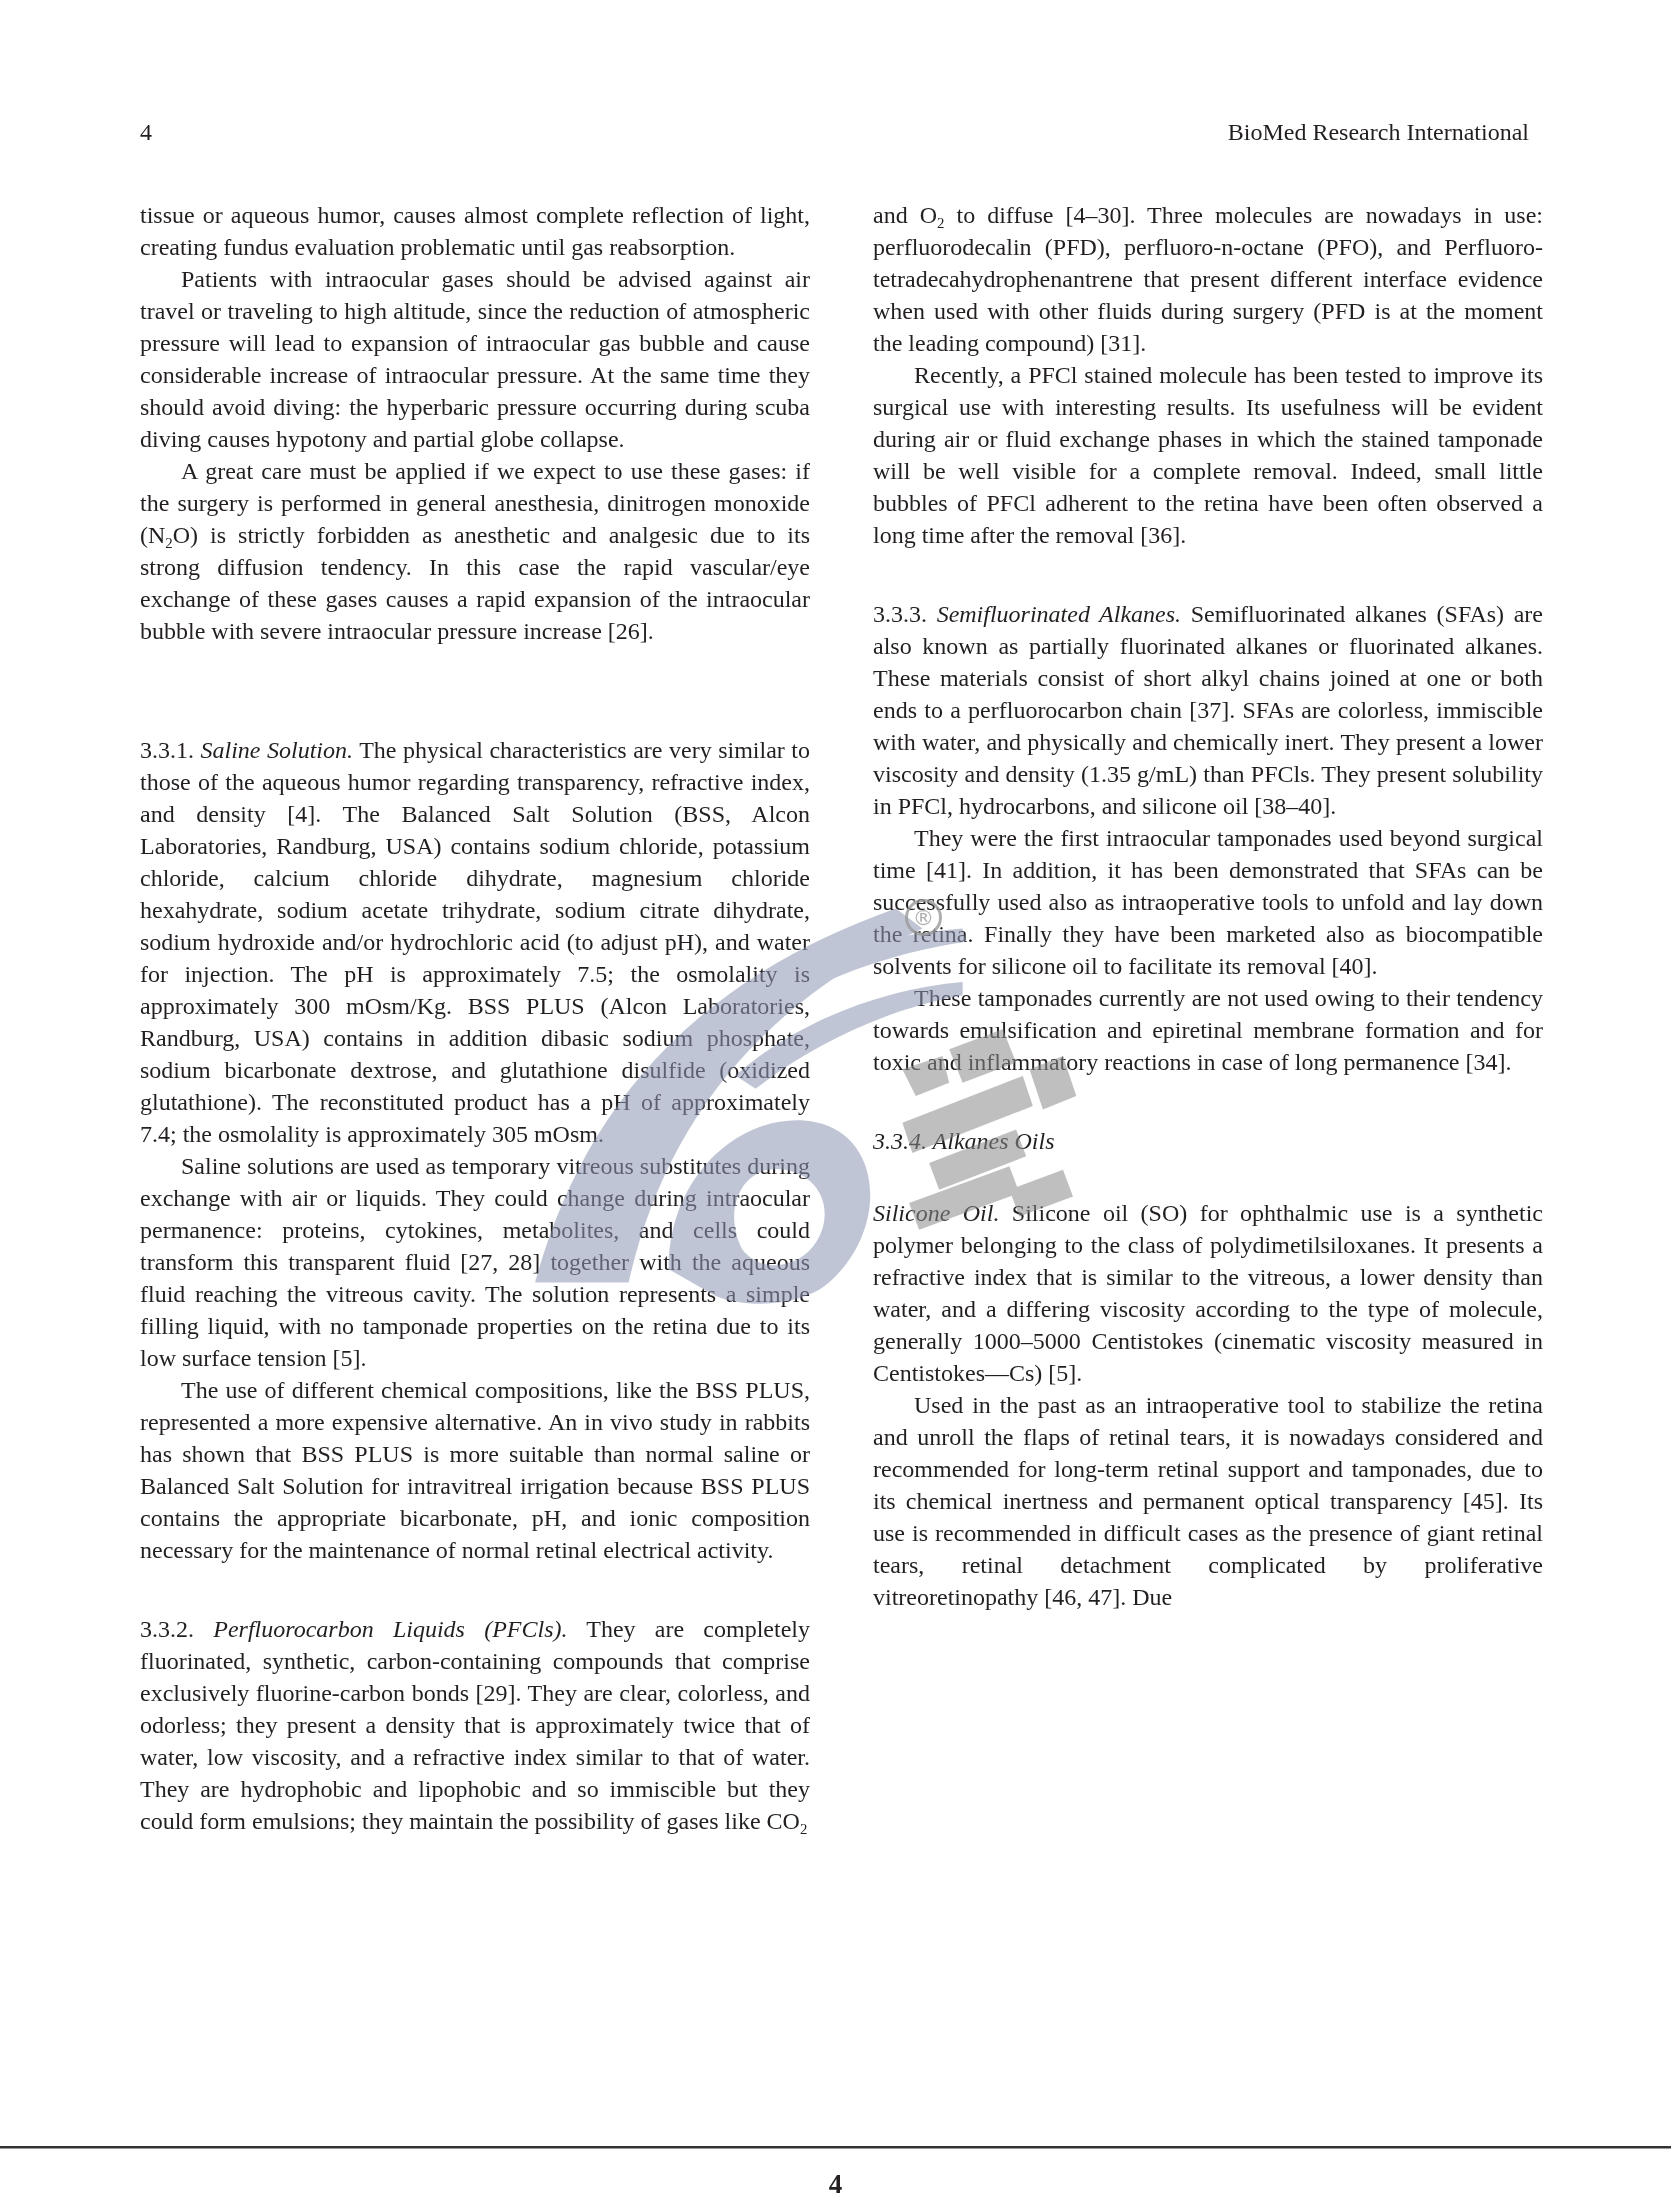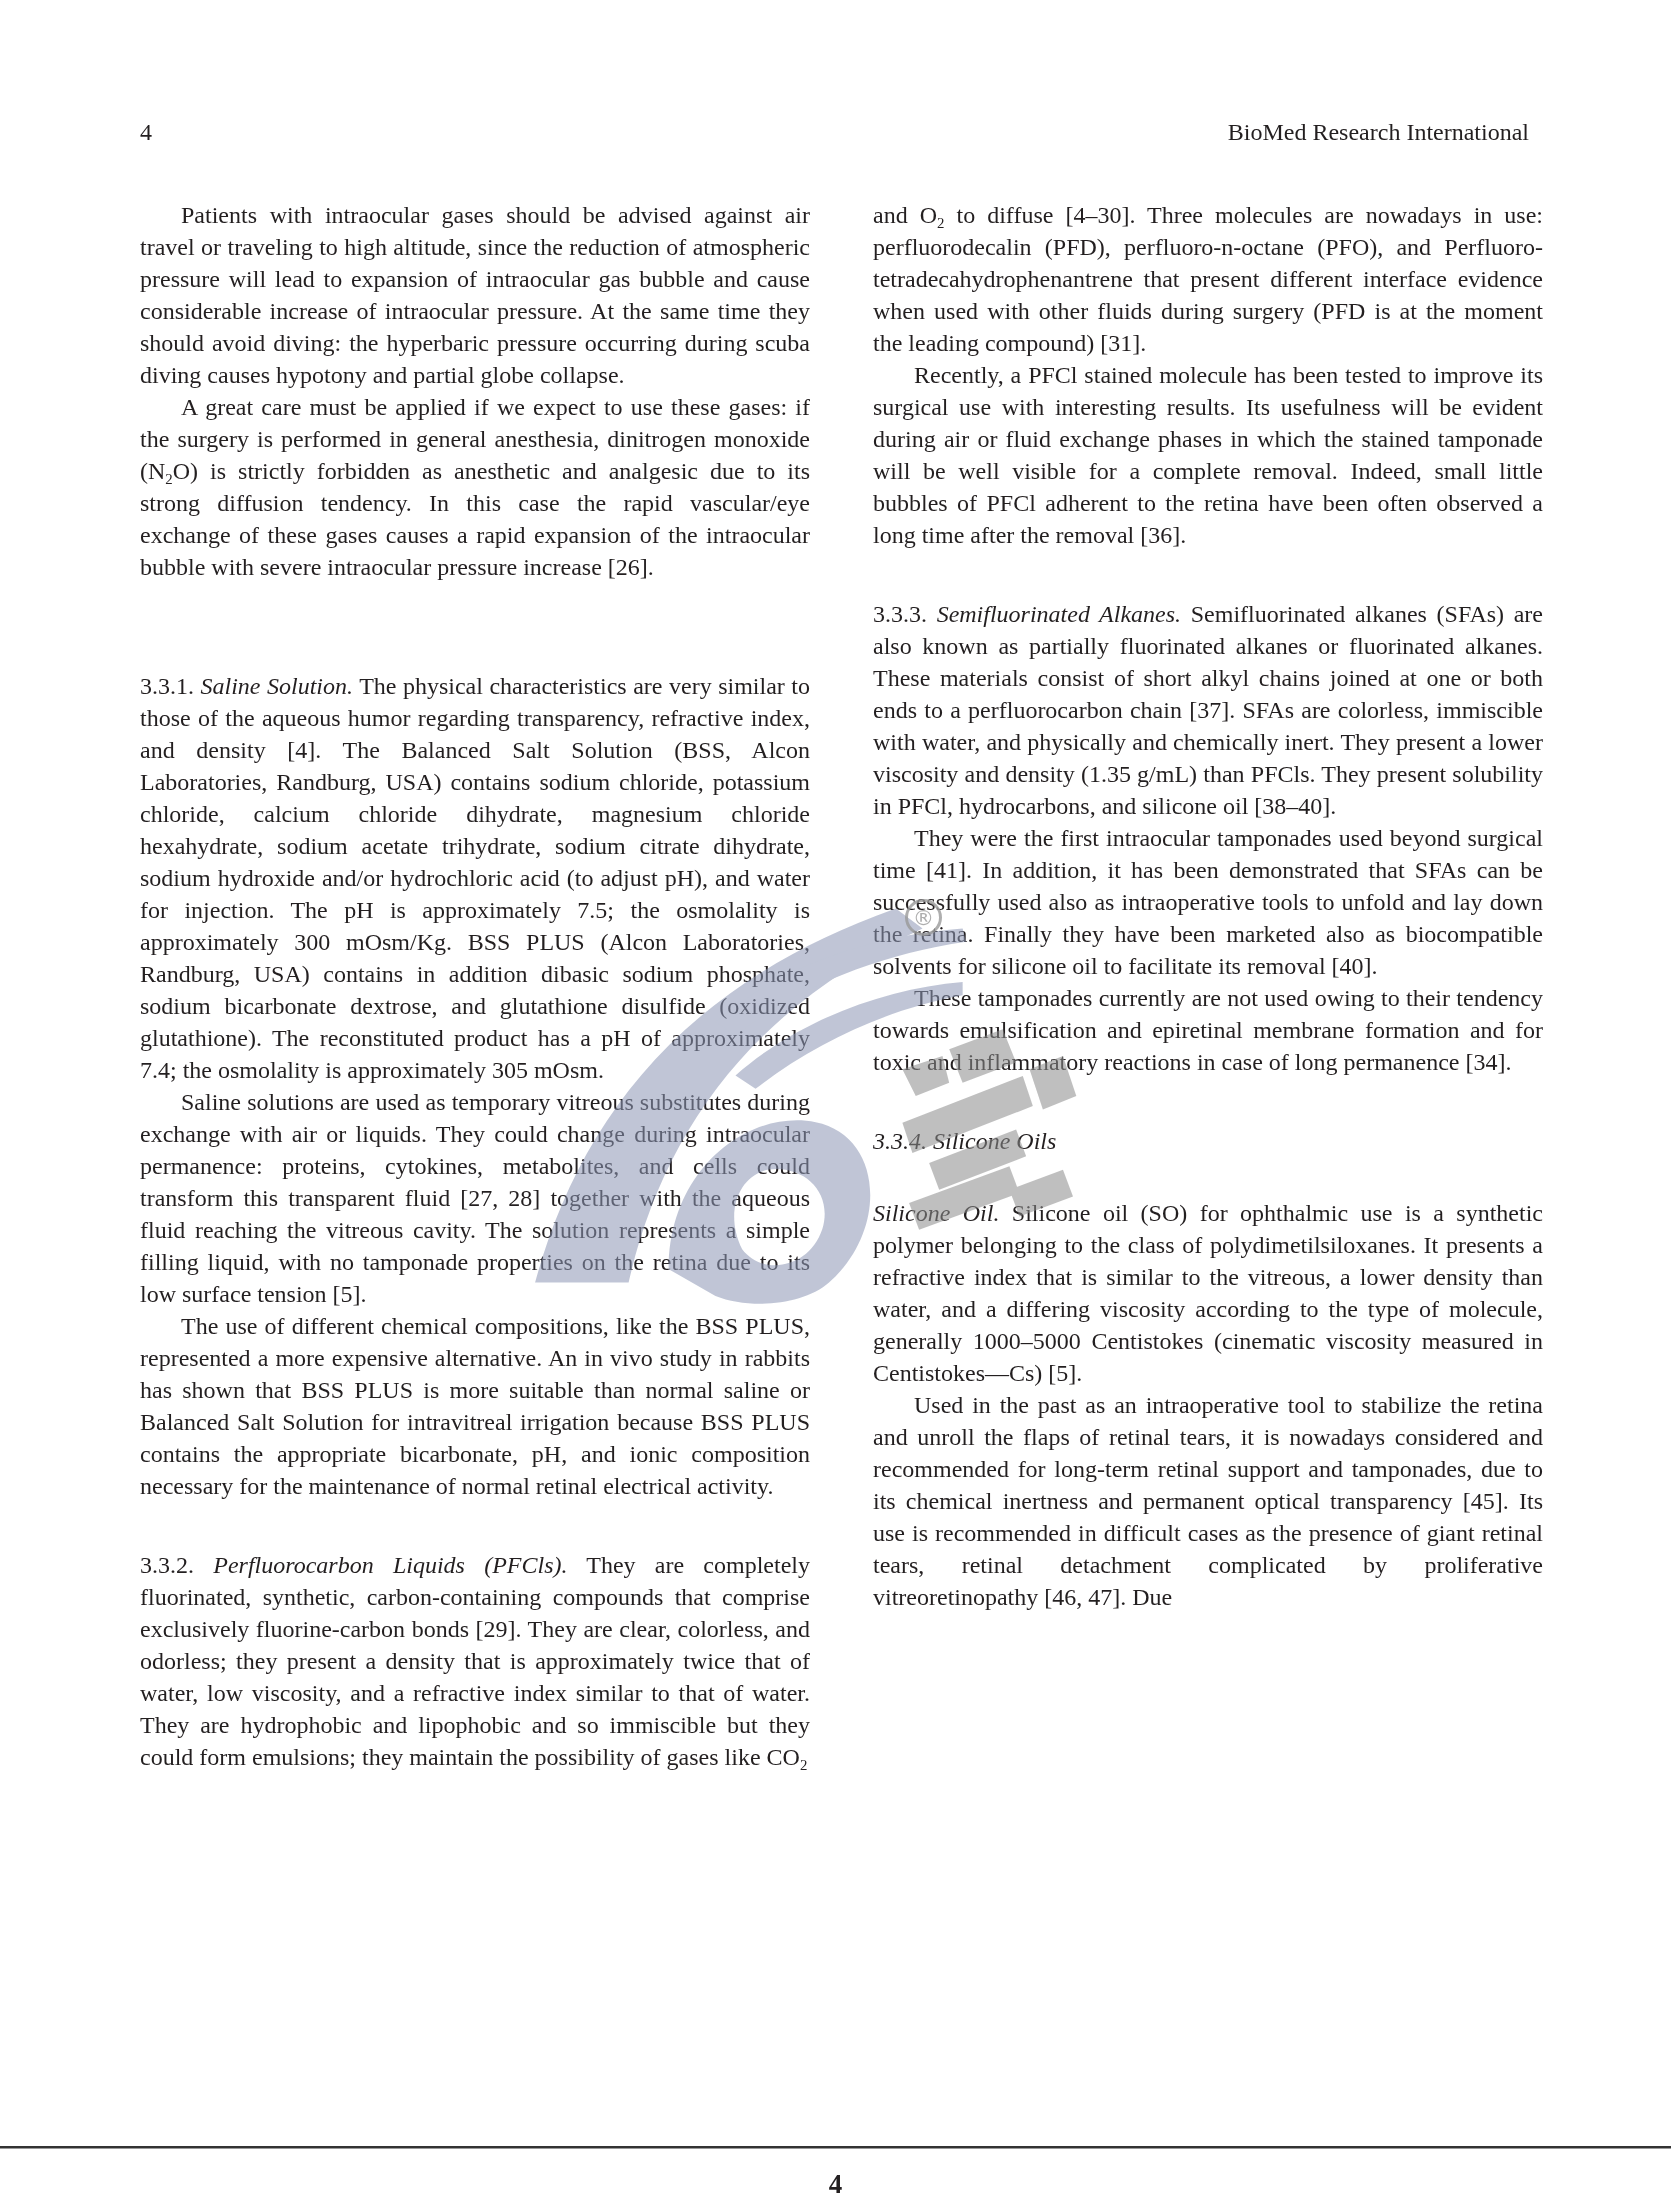--- a/index.html
+++ b/index.html
@@ -33,20 +33,21 @@
 </style>
 </head>
 <body>
 
 <div class="running-head">
   <span>4</span>
   <span>BioMed Research International</span>
 </div>
 
 <div class="col left">
+  <p class="noindent">tissue or aqueous humor, causes almost complete reflection of light, creating fundus evaluation problematic until gas reabsorption.</p>
   <p class="indent">Patients with intraocular gases should be advised against air travel or traveling to high altitude, since the reduction of atmospheric pressure will lead to expansion of intraocular gas bubble and cause considerable increase of intraocular pressure. At the same time they should avoid diving: the hyperbaric pressure occurring during scuba diving causes hypotony and partial globe collapse.</p>
   <p class="indent"><span>A great care must be applied if we expect to use these gases: if the surgery is performed in general anesthesia, dinitrogen monoxide (N</span><sub>2</sub><span>O) is strictly forbidden as anesthetic and analgesic due to its strong diffusion tendency. In this case the rapid vascular/eye exchange of these gases causes a rapid expansion of the intraocular bubble with severe intraocular pressure increase [26].</span></p>
 
   <div class="gap-lg"></div>
   <div class="gap-md"></div>
 
   <p class="noindent"><span class="sub-num">3.3.1.</span> <span class="sub-label">Saline Solution.</span> <span>The physical characteristics are very similar to those of the aqueous humor regarding trans­parency, refractive index, and density [4]. The Balanced Salt Solution (BSS, Alcon Laboratories, Randburg, USA) contains sodium chloride, potassium chloride, calcium chloride dihy­drate, magnesium chloride hexahydrate, sodium acetate tri­hydrate, sodium citrate dihydrate, sodium hydroxide and/or hydrochloric acid (to adjust pH), and water for injection. The pH is approximately 7.5; the osmolality is approximately 300 mOsm/Kg. BSS PLUS (Alcon Laboratories, Randburg, USA) contains in addition dibasic sodium phosphate, sodium bicarbonate dextrose, and glutathione disulfide (oxidized glutathione). The reconstituted product has a pH of approxi­mately 7.4; the osmolality is approximately 305 mOsm.</span></p>
   <p class="indent">Saline solutions are used as temporary vitreous sub­stitutes during exchange with air or liquids. They could change during intraocular permanence: proteins, cytokines, metabolites, and cells could transform this transparent fluid [27, 28] together with the aqueous fluid reaching the vitreous cavity. The solution represents a simple filling liquid, with no tamponade properties on the retina due to its low surface tension [5].</p>
   <p class="indent">The use of different chemical compositions, like the BSS PLUS, represented a more expensive alternative. An in vivo study in rabbits has shown that BSS PLUS is more suitable than normal saline or Balanced Salt Solution for intravit­real irrigation because BSS PLUS contains the appropriate bicarbonate, pH, and ionic composition necessary for the maintenance of normal retinal electrical activity.</p>
 
@@ -57,21 +58,21 @@
 <div class="col right">
   <p class="noindent"><span>and O</span><sub>2</sub><span> to diffuse [4–30]. Three molecules are nowadays in use: perfluorodecalin (PFD), perfluoro-n-octane (PFO), and Perfluoro-tetradecahydrophenantrene that present different interface evidence when used with other fluids during surgery (PFD is at the moment the leading compound) [31].</span></p>
   <p class="indent">Recently, a PFCl stained molecule has been tested to improve its surgical use with interesting results. Its usefulness will be evident during air or fluid exchange phases in which the stained tamponade will be well visible for a complete removal. Indeed, small little bubbles of PFCl adherent to the retina have been often observed a long time after the removal [36].</p>
 
   <div class="gap-lg"></div>
   <p class="noindent"><span class="sub-num">3.3.3.</span> <span class="sub-label">Semifluorinated Alkanes.</span> <span>Semifluorinated alkanes (SFAs) are also known as partially fluorinated alkanes or fluorinated alkanes. These materials consist of short alkyl chains joined at one or both ends to a perfluorocarbon chain [37]. SFAs are colorless, immiscible with water, and physically and chemically inert. They present a lower viscosity and density (1.35 g/mL) than PFCls. They present solubility in PFCl, hydrocarbons, and silicone oil [38–40].</span></p>
   <p class="indent">They were the first intraocular tamponades used beyond surgical time [41]. In addition, it has been demonstrated that SFAs can be successfully used also as intraoperative tools to unfold and lay down the retina. Finally they have been marketed also as biocompatible solvents for silicone oil to facilitate its removal [40].</p>
   <p class="indent">These tamponades currently are not used owing to their tendency towards emulsification and epiretinal membrane formation and for toxic and inflammatory reactions in case of long permanence [34].</p>
 
   <div class="gap-lg"></div>
-  <p class="sec-head">3.3.4. Silicone Oils</p>
+  <p class="sec-head">3.3.4. Alkanes Oils</p>
   <div class="gap-md"></div>
 
   <p class="noindent"><span class="sub-label">Silicone Oil.</span> <span>Silicone oil (SO) for ophthalmic use is a synthetic polymer belonging to the class of polydimetilsiloxanes. It presents a refractive index that is similar to the vitreous, a lower density than water, and a differing viscosity according to the type of molecule, generally 1000–5000 Centistokes (cinematic viscosity measured in Centistokes—Cs) [5].</span></p>
   <p class="indent">Used in the past as an intraoperative tool to stabilize the retina and unroll the flaps of retinal tears, it is nowadays con­sidered and recommended for long-term retinal support and tamponades, due to its chemical inertness and permanent optical transparency [45]. Its use is recommended in difficult cases as the presence of giant retinal tears, retinal detachment complicated by proliferative vitreoretinopathy [46, 47]. Due</p>
 </div>
 
 <svg class="watermark wm-logo" viewBox="0 0 720 720">
   <g fill="#8d97b5">
     <path d="M60 640 C 120 420, 260 200, 600 80 L 640 110 C 380 230, 250 420, 200 640 Z"></path>
     <path d="M260 620 C 260 470, 380 380, 480 400 C 580 420, 590 560, 500 640 C 460 675, 380 680, 330 660 Z M 420 470 C 370 470, 340 530, 370 590 C 400 630, 470 620, 490 560 C 505 510, 470 470, 420 470 Z" fill-rule="evenodd"></path>

